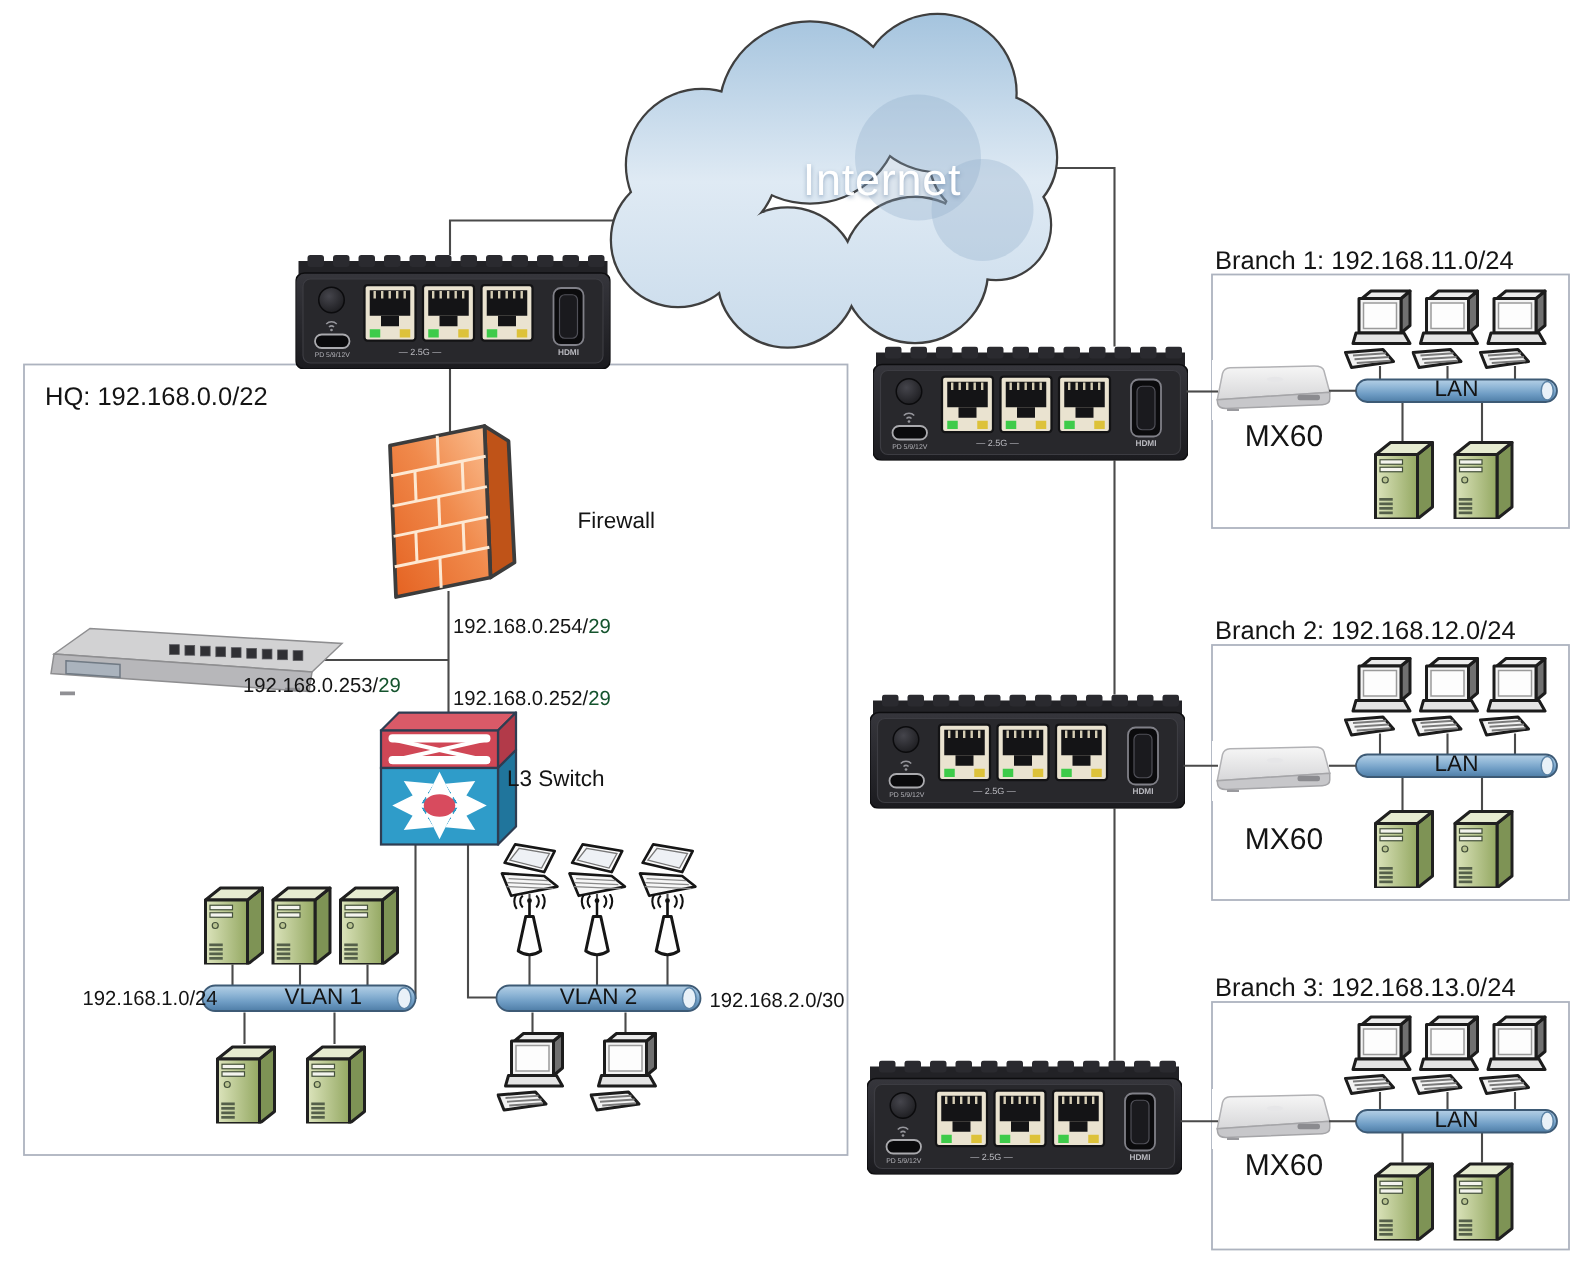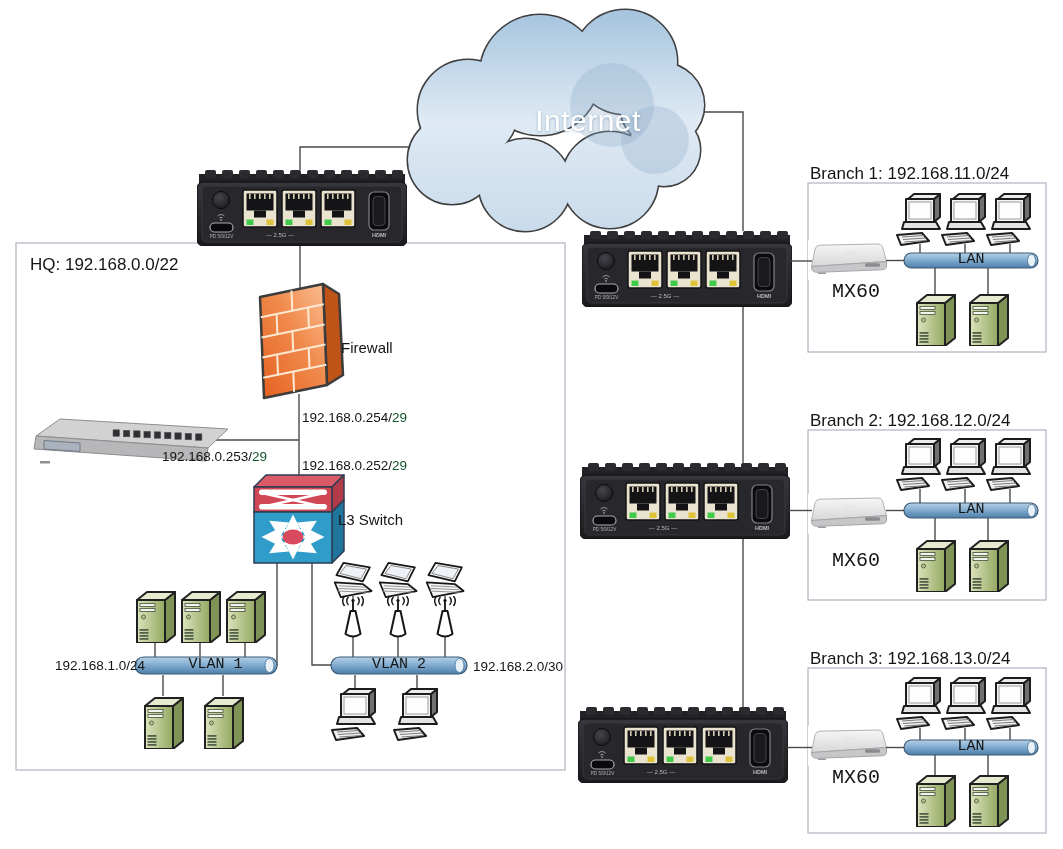--- a/index.html
+++ b/index.html
@@ -4,21 +4,21 @@
 <style>
   html,body{margin:0;padding:0;background:#fff;}
   .canvas{position:relative;width:1063px;height:849px;background:#fff;overflow:hidden;
           font-family:"Liberation Sans",sans-serif;}
   .canvas svg.art{position:absolute;left:0;top:0;}
   .lbl{position:absolute;color:#141414;white-space:nowrap;line-height:1.15;}
   .t17{font-size:17px;}
   .t16{font-size:20px;}
   .t15{font-size:15px;}
   .t13{font-size:13.5px;}
-  .ctr{text-align:center;font-family:Liberation Mono, monospace;}
+  .ctr{text-align:center;}
   .gray{color:#14532d;}
   .internet{font-size:30px;color:#ffffff;font-weight:500;letter-spacing:.5px;
             text-shadow:0 1px 3px rgba(90,120,155,.55);}
   svg text{font-family:"Liberation Sans",sans-serif;}
 </style>
 </head>
 <body>
 
 <div class="canvas">
 
@@ -402,21 +402,21 @@
         <path d="M886,510.5 H904"></path>
   <path d="M787,747.5 H812"></path>
         <path d="M886,747.5 H904"></path>
 </g>
 </svg>
 
 <div class="lbl internet" style="left:420px;top:104px;width:280px;text-align:center;margin-left:28px;">Internet</div>
 
 <div class="lbl t17" style="left:30px;top:255px;">HQ: 192.168.0.0/22</div>
 
-<div class="lbl t15" style="left:341px;top:339px;">Firewall</div>
+<div class="lbl t15" style="left:341px;top:339px;padding-left:44px;">Firewall</div>
 
 <div class="lbl t13" style="left:302px;top:410px;">
   <span>192.168.0.254/</span><span class="gray">29</span>
 </div>
 
 <div class="lbl t13" style="left:162px;top:449px;">
   <span>192.168.0.253/</span><span class="gray">29</span>
 </div>
 
 <div class="lbl t13" style="left:302px;top:458px;">

